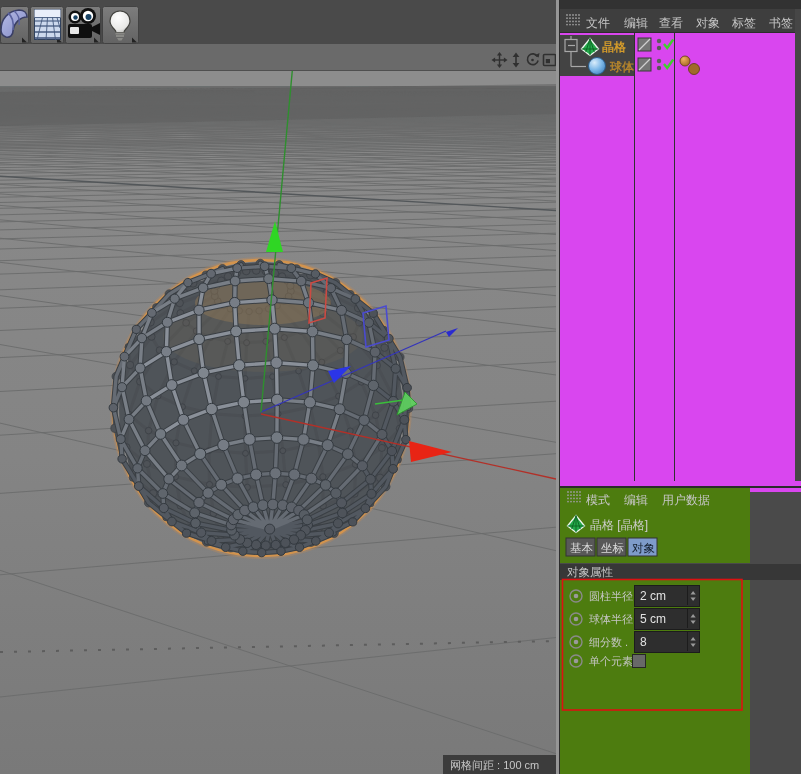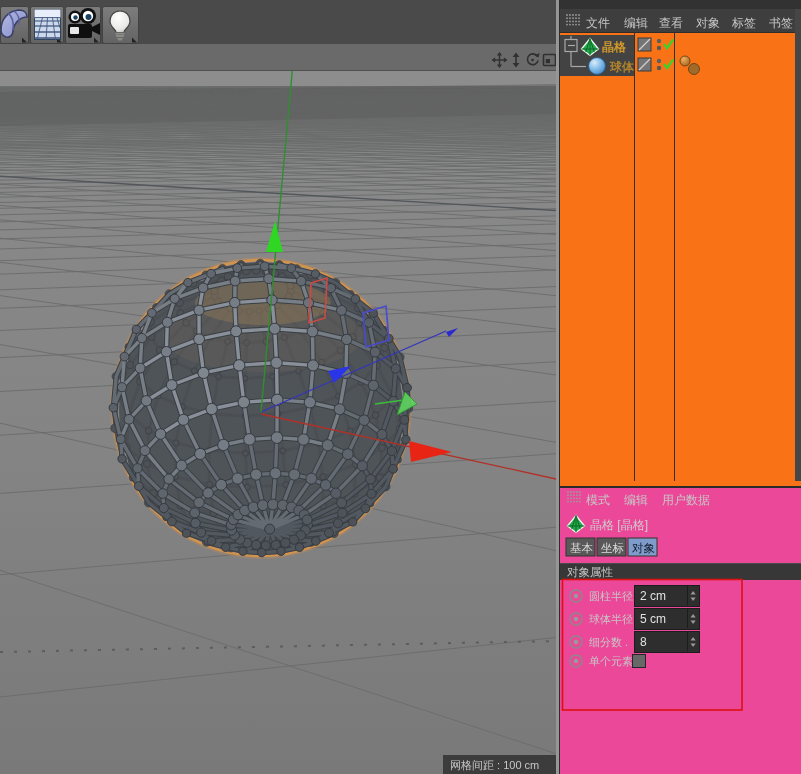--- a/index.html
+++ b/index.html
@@ -383,21 +383,21 @@
 <rect x="70" y="27" width="9" height="7" fill="#e8e8e8" rx="1"></rect>
 </g>
 <g>
           <path d="M120 11 c-6 0 -10 4.5 -10 10 c0 4 2.5 6.5 4.5 8.5 c1 1 1.5 2 1.5 3 h8 c0 -1 0.5 -2 1.5 -3 c2 -2 4.5 -4.5 4.5 -8.5 c0 -5.5 -4 -10 -10 -10 z" fill="url(#bulb)" stroke="#42423e" stroke-width="1.2"></path>
 <rect x="115.5" y="32.5" width="9" height="2" fill="#8a8a86"></rect>
           <rect x="116" y="35" width="8" height="2" fill="#8a8a86"></rect>
           <path d="M117 38 h6 l-1.5 2.5 h-3 z" fill="#8a8a86"></path>
         </g>
 </svg>
 </div>
-<div style="position:absolute;left:556px;top:0;width:245px;height:492px;background:#f97316">
+<div style="position:absolute;left:556px;top:0;width:245px;height:492px;background:#d946ef">
 <svg width="245" height="486" viewBox="0 0 245 486">
 <rect x="0" y="0" width="245" height="9" fill="#323232"></rect>
 <rect x="0" y="9" width="245" height="24" fill="#3e3e3e"></rect>
 <rect x="0" y="32" width="245" height="1" fill="#2d2d2d"></rect>
 <rect x="239" y="9" width="6" height="472" fill="#464646"></rect>
 <circle cx="11.0" cy="15.0" r="0.9" fill="#9b9b9b"></circle>
         <circle cx="14.0" cy="15.0" r="0.9" fill="#9b9b9b"></circle>
         <circle cx="17.0" cy="15.0" r="0.9" fill="#9b9b9b"></circle>
         <circle cx="20.0" cy="15.0" r="0.9" fill="#9b9b9b"></circle>
         <circle cx="23.0" cy="15.0" r="0.9" fill="#9b9b9b"></circle>
@@ -456,21 +456,21 @@
 <circle cx="103" cy="48" r="2.2" fill="#585858"></circle>
 <path d="M108 44 l3.2 4 l6 -8.5" stroke="#3fd02c" stroke-width="2.4" fill="none"></path>
 <rect x="82" y="58" width="13" height="13" fill="#757575" stroke="#3a3a3a"></rect>
 <line x1="83" y1="70" x2="94" y2="59" stroke="#cfcfcf" stroke-width="1.2"></line>
 <circle cx="103" cy="61" r="2.2" fill="#5e5e5e"></circle>
 <circle cx="103" cy="68" r="2.2" fill="#585858"></circle>
 <path d="M108 64 l3.2 4 l6 -8.5" stroke="#3fd02c" stroke-width="2.4" fill="none"></path>
 <circle cx="129" cy="61" r="5" fill="url(#tag1)" stroke="#5d3a10" stroke-width="0.8"></circle>
 <circle cx="138" cy="69" r="5.5" fill="#a06a2a" stroke="#5d3a10" stroke-width="0.8"></circle>
 </svg></div>
-<div style="position:absolute;left:556px;top:486px;width:245px;height:288px;background:#ec4899">
+<div style="position:absolute;left:556px;top:486px;width:194px;height:288px;background:#4d7c0f">
 <svg width="245" height="288" viewBox="0 0 245 288">
 <rect x="0" y="0" width="245" height="2" fill="#2b2b2b"></rect>
 <circle cx="12.0" cy="6.0" r="0.9" fill="#9b9b9b"></circle>
         <circle cx="15.0" cy="6.0" r="0.9" fill="#9b9b9b"></circle>
         <circle cx="18.0" cy="6.0" r="0.9" fill="#9b9b9b"></circle>
         <circle cx="21.0" cy="6.0" r="0.9" fill="#9b9b9b"></circle>
         <circle cx="24.0" cy="6.0" r="0.9" fill="#9b9b9b"></circle>
         <circle cx="12.0" cy="9.2" r="0.9" fill="#9b9b9b"></circle>
         <circle cx="15.0" cy="9.2" r="0.9" fill="#9b9b9b"></circle>
         <circle cx="18.0" cy="9.2" r="0.9" fill="#9b9b9b"></circle>

